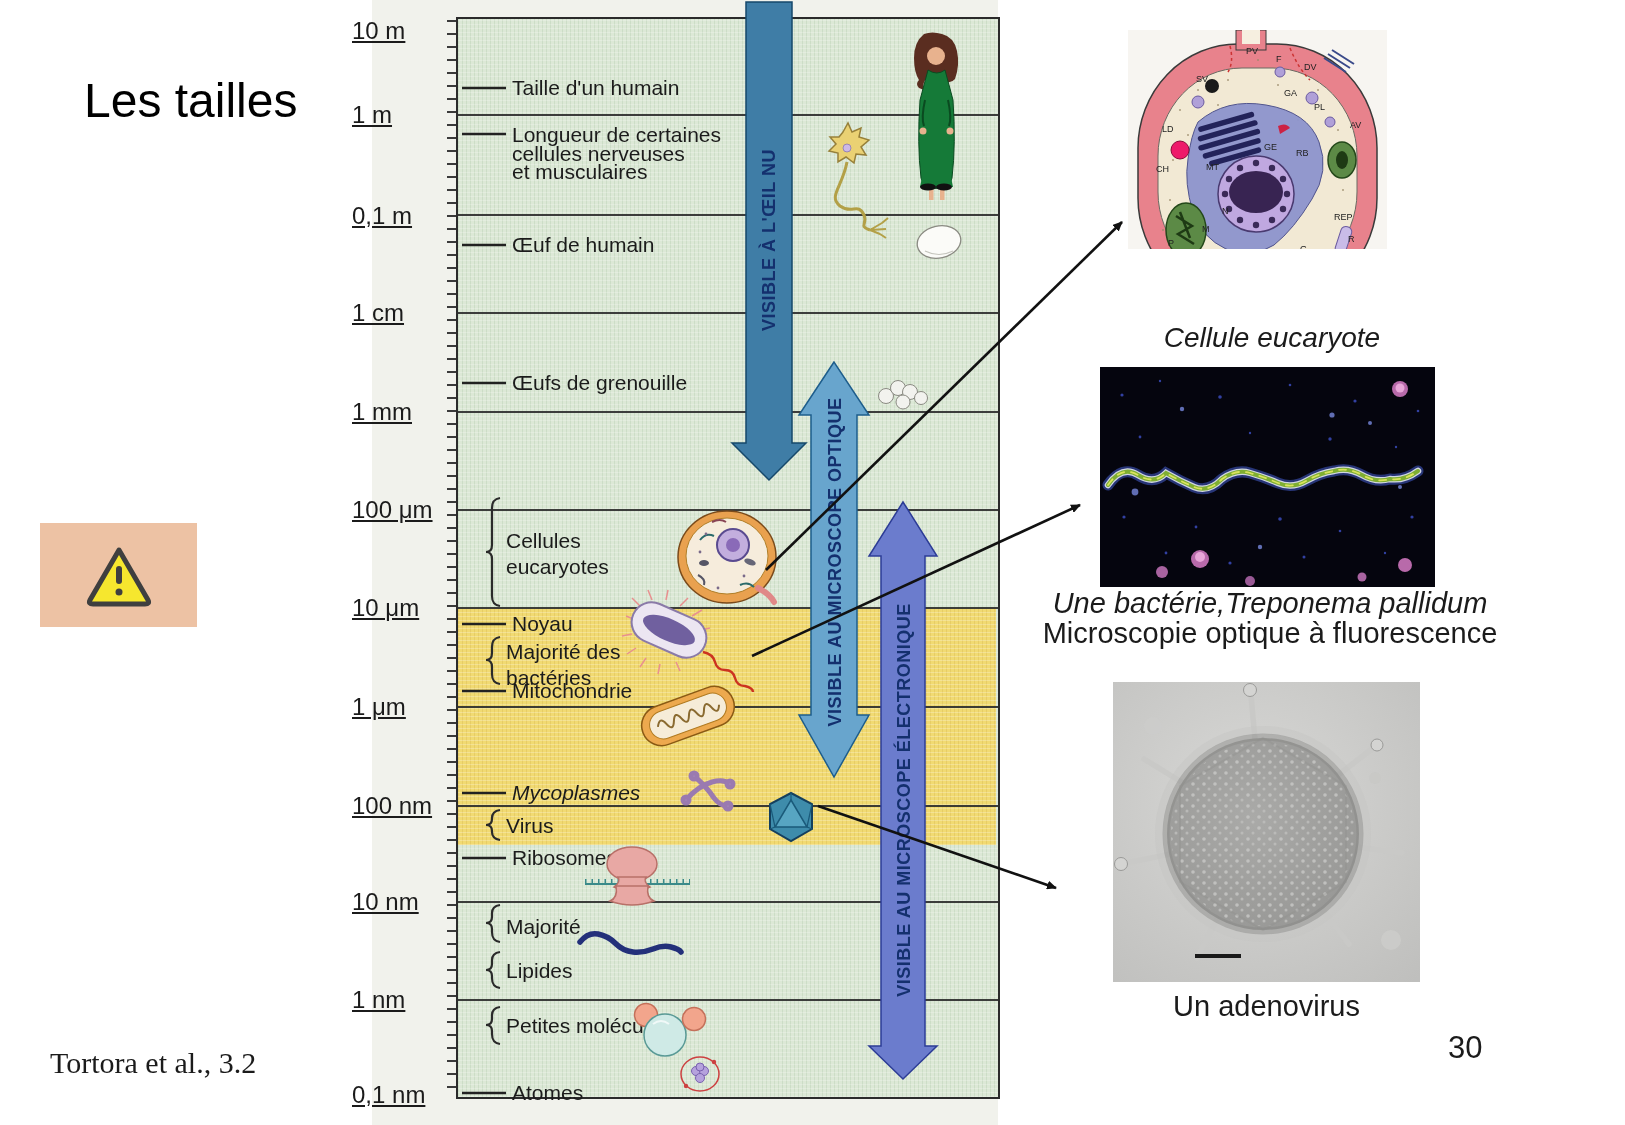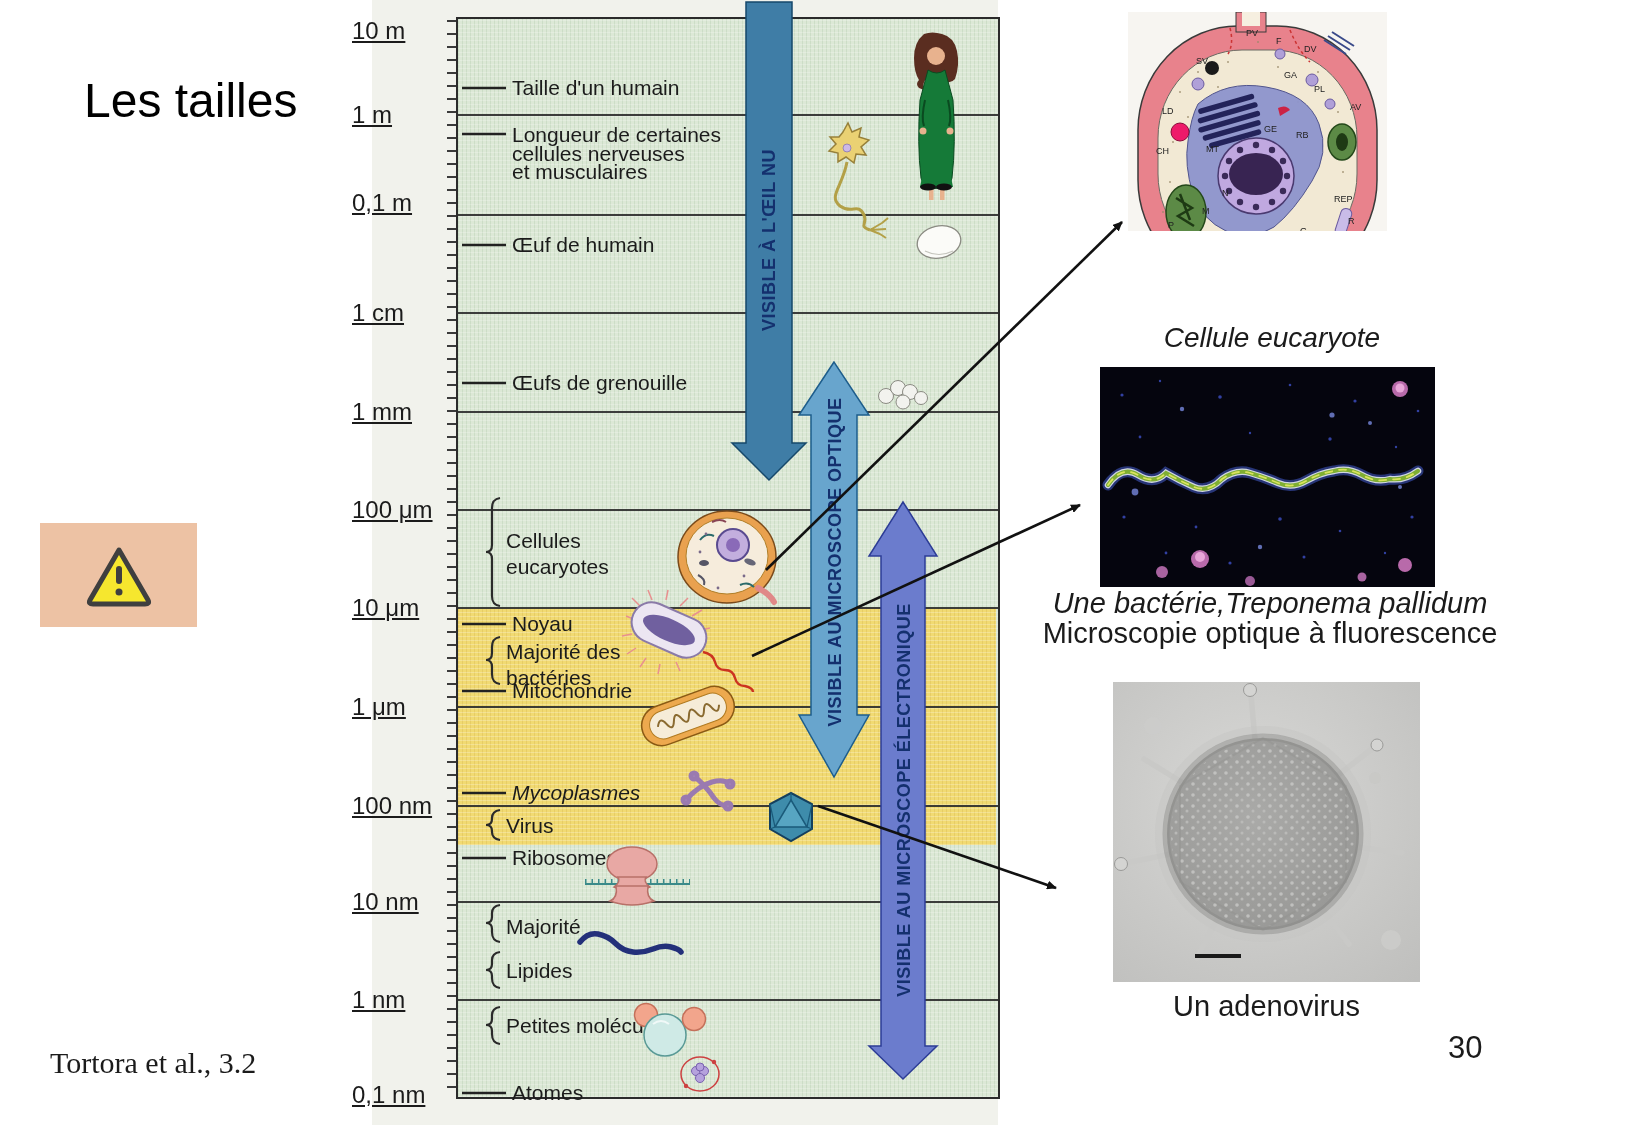--- a/index.html
+++ b/index.html
@@ -47,21 +47,21 @@
   <div class="abs gl" style="top:509px"></div>
   <div class="abs gl" style="top:607px"></div>
   <div class="abs gl" style="top:706px"></div>
   <div class="abs gl" style="top:805px"></div>
   <div class="abs gl" style="top:901px"></div>
   <div class="abs gl" style="top:999px"></div>
   <div id="tickstrip" class="abs"></div>
 
   <div class="abs tickl" style="top:20px">10 m</div>
   <div class="abs tickl" style="top:104px">1 m</div>
-  <div class="abs tickl" style="top:192px">0,1 m</div>
+  <div class="abs tickl" style="top:205px">0,1 m</div>
   <div class="abs tickl" style="top:302px">1 cm</div>
   <div class="abs tickl" style="top:401px">1 mm</div>
   <div class="abs tickl" style="top:499px">100 μm</div>
   <div class="abs tickl" style="top:597px">10 μm</div>
   <div class="abs tickl" style="top:696px">1 μm</div>
   <div class="abs tickl" style="top:795px">100 nm</div>
   <div class="abs tickl" style="top:891px">10 nm</div>
   <div class="abs tickl" style="top:989px">1 nm</div>
   <div class="abs tickl" style="top:1084px">0,1 nm</div>
 
@@ -78,21 +78,21 @@
   <div class="abs ent" style="left:506px;top:667px">bactéries</div>
   <div class="abs ent" style="left:512px;top:680px">Mitochondrie</div>
   <div class="abs ent ital" style="left:512px;top:782px">Mycoplasmes</div>
   <div class="abs ent" style="left:506px;top:815px">Virus</div>
   <div class="abs ent" style="left:512px;top:847px">Ribosomes</div>
   <div class="abs ent" style="left:506px;top:916px">Majorité</div>
   <div class="abs ent" style="left:506px;top:960px">Lipides</div>
   <div class="abs ent" style="left:506px;top:1015px">Petites molécules</div>
   <div class="abs ent" style="left:512px;top:1082px">Atomes</div>
 
-  <div class="abs photo" style="left:1128px;top:12px;width:259px;height:219px">
+  <div class="abs photo" style="left:1128px;top:30px;width:259px;height:219px">
     <svg width="259" height="285" viewBox="0 0 259 285">
       <rect x="0" y="0" width="259" height="285" fill="#f7f5f1"></rect>
       <rect x="10" y="14" width="239" height="258" rx="100" ry="104" fill="#e8828c" stroke="#3a3a3a" stroke-width="1.5"></rect>
       <rect x="108" y="0" width="30" height="20" fill="#e8828c" stroke="#3a3a3a" stroke-width="1"></rect>
       <rect x="114" y="0" width="18" height="14" fill="#f6efe0"></rect>
       <rect x="30" y="38" width="199" height="212" rx="84" ry="88" fill="#f2e9d4" stroke="#6a6a62" stroke-width="1"></rect>
       <g fill="#9a8a6a" opacity=".8">
         <circle cx="52" cy="80" r="1"></circle>
           <circle cx="70" cy="60" r="1"></circle>
           <circle cx="100" cy="50" r="1"></circle>

